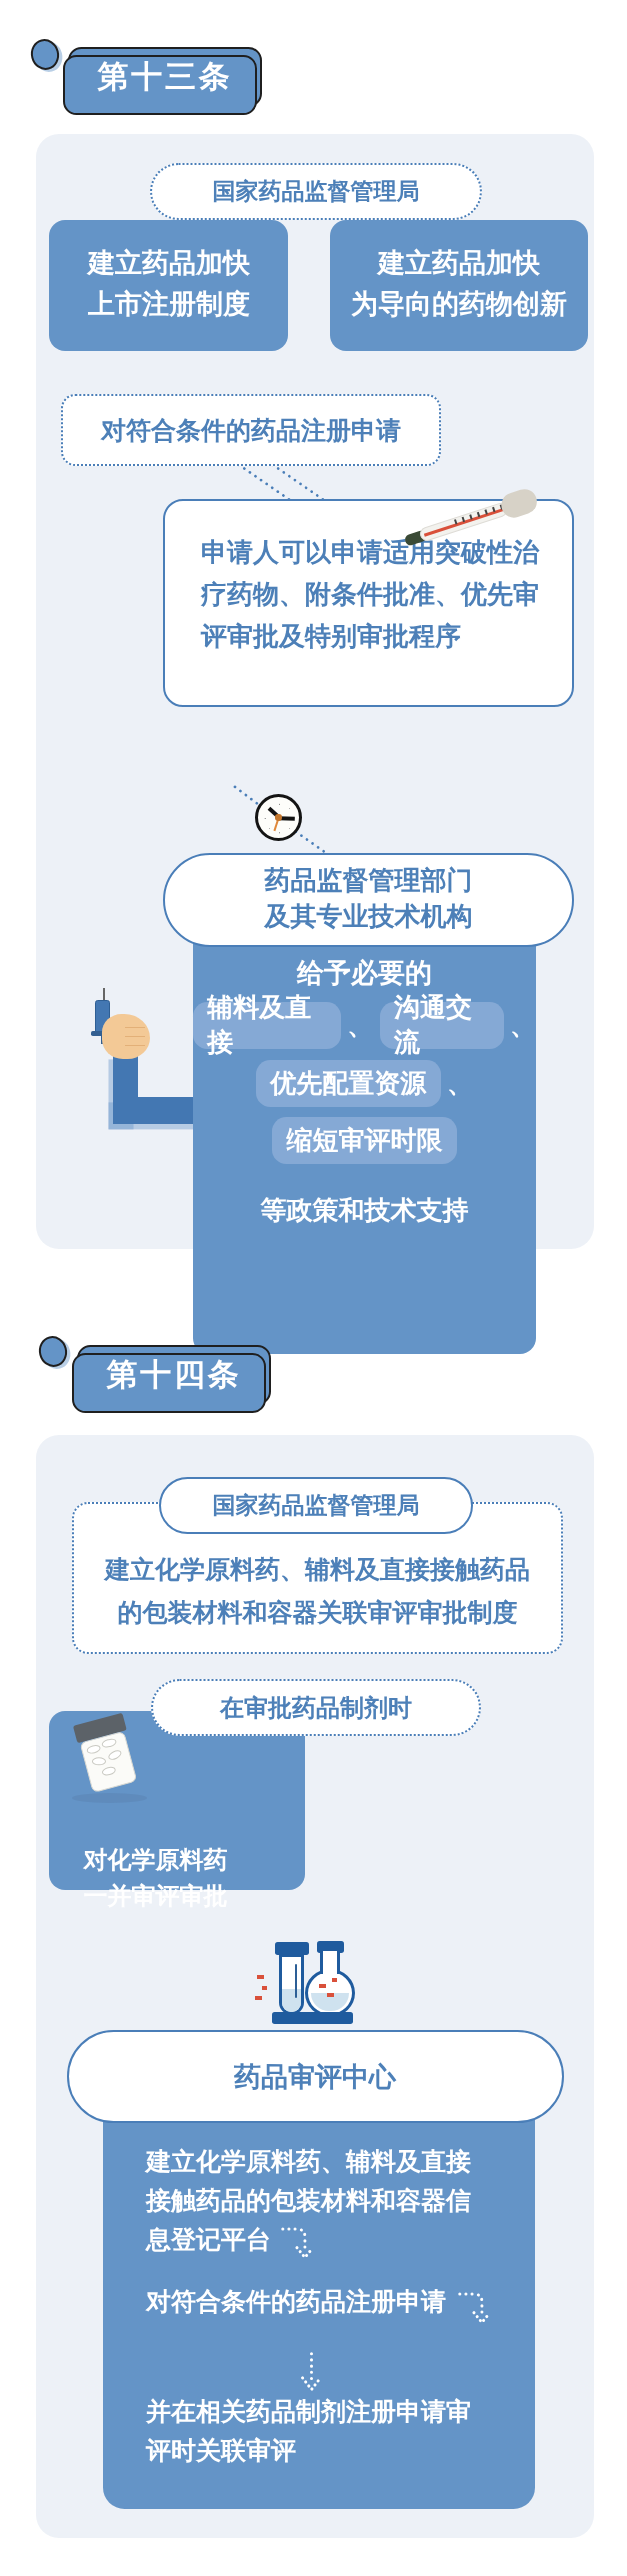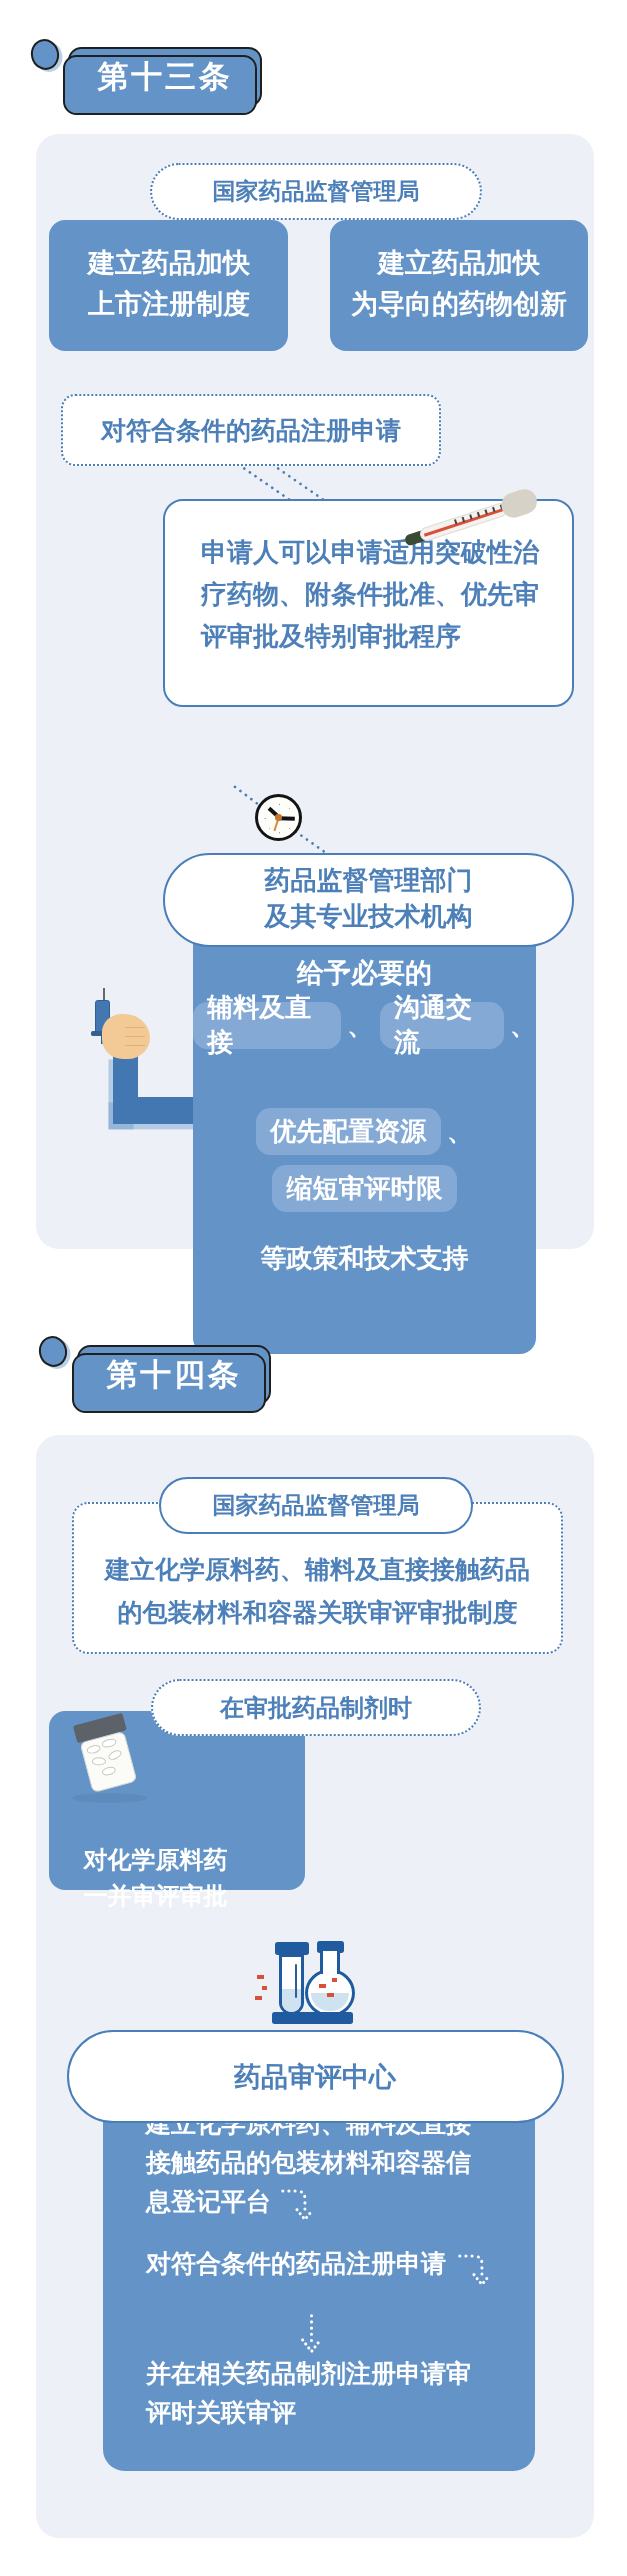--- a/index.html
+++ b/index.html
@@ -178,21 +178,21 @@
     </div>
 
     <div class="abs blue-box" style="left:157px;top:767px;width:343px;height:453px;display:flex;flex-direction:column;align-items:center;padding-top:54px;">
       <div style="font-size:27px;margin-bottom:10.8px;">给予必要的</div>
       <div class="tag-row" style="margin-bottom:10.8px;">
         <span class="tag">辅料及直接</span>
         <span>、</span>
         <span class="tag">沟通交流</span>
         <span>、</span>
       </div>
-      <div class="tag-row" style="margin-bottom:10.8px;margin-top:48px;">
+      <div class="tag-row" style="margin-bottom:10.8px;">
         <span class="tag">优先配置资源</span>
         <span>、</span>
       </div>
       <div class="tag-row" style="margin-bottom:29px;">
         <span class="tag">缩短审评时限</span>
       </div>
       <div style="font-size:26px;">等政策和技术支持</div>
     </div>
 
     <div class="abs" style="left:0;top:0;width:0;height:0;">
@@ -264,21 +264,21 @@
       <span class="rdash" style="left:283px;top:549px;"></span>
       <span class="rdash" style="left:296px;top:543px;width:5.4px;"></span>
       <span class="rdash" style="left:291px;top:558px;"></span>
       <span class="abs lab-base" style="left:236px;top:577px;width:81px;height:11.7px;"></span>
     </div>
 
     <div class="abs capsule" style="left:30.5px;top:587px;width:497px;height:93px;font-size:27px;">
       <span>药品审评中心</span>
     </div>
 
-    <div class="abs blue-box" style="left:67px;top:606px;width:432px;height:430px;border-radius:21.5px;padding:65px 0 0 43px;">
+    <div class="abs blue-box" style="left:67px;top:644px;width:432px;height:430px;border-radius:21.5px;padding:65px 0 0 43px;">
       <div class="flow-para" style="margin-bottom:23px;">
         <span class="txt">建立化学原料药、辅料及直接
 接触药品的包装材料和容器信
 息登记平台</span><svg width="41" height="39" style="vertical-align:-12.6px;margin-left:9px;" viewBox="0 0 46 44">
             <path d="M3 8 h16 q9 0 9 9 v13" fill="none" stroke="#fff" stroke-width="3.4" stroke-linecap="round" stroke-dasharray="0.1 6.8"></path>
             <path d="M19 29 l9 11 9 -11" fill="none" stroke="#fff" stroke-width="3.4" stroke-linecap="round" stroke-dasharray="0.1 5.6"></path>
           </svg>
       </div>
       <div class="flow-para" style="margin-bottom:25px;">
         <span class="txt">对符合条件的药品注册申请</span><svg width="41" height="39" style="vertical-align:-16px;margin-left:10.8px;" viewBox="0 0 46 44">

